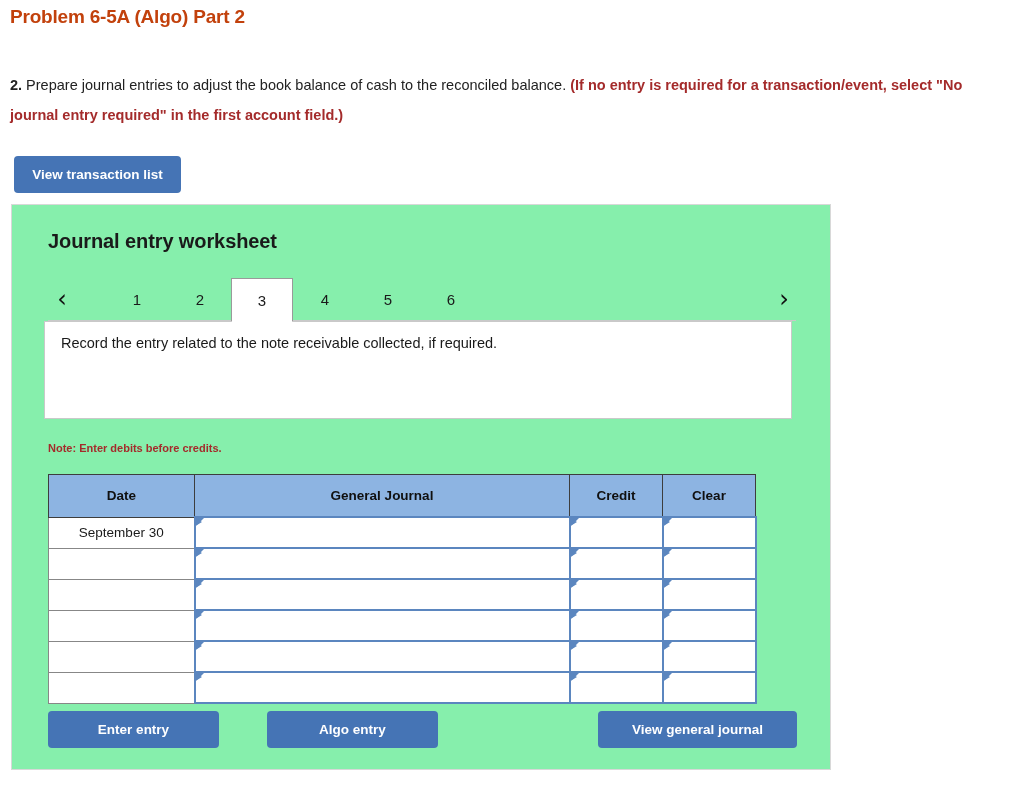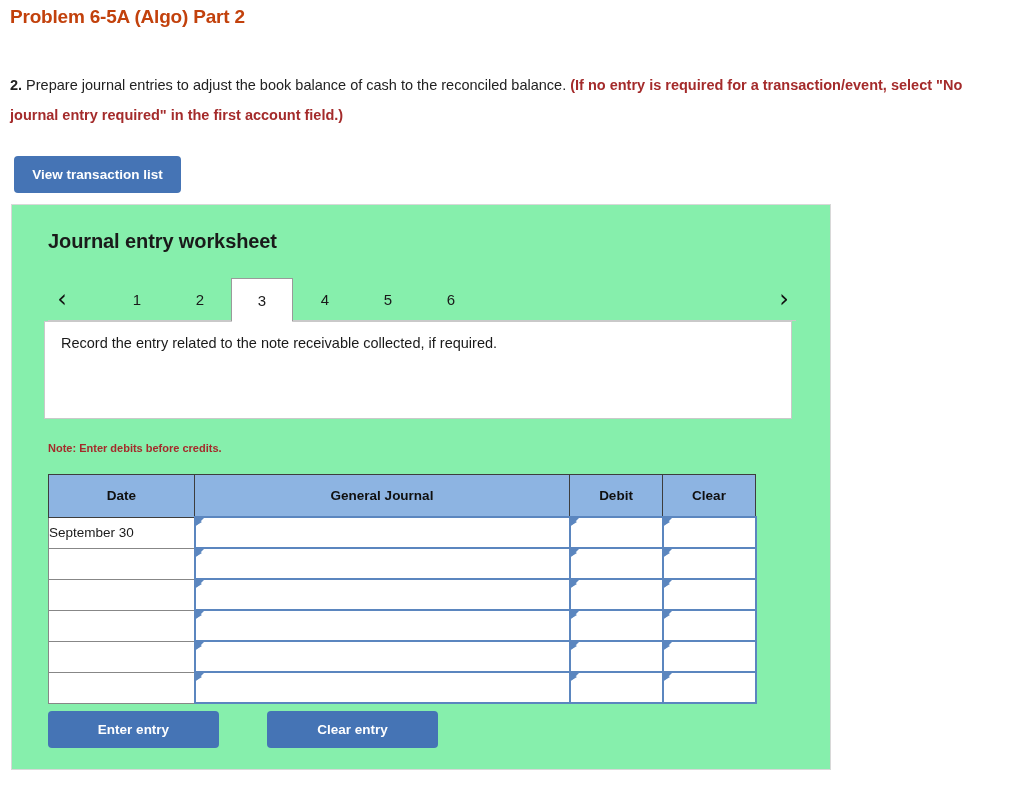--- a/index.html
+++ b/index.html
@@ -187,21 +187,21 @@
   .col-credit { width: 93px; }
 
   .jtable td {
     padding: 0;
     height: 30px;
     vertical-align: middle;
   }
   .cell-date {
     border: 1px solid #878787;
     background: #ffffff;
-    text-align: left;
+    text-align: center;
     font-size: 13.5px;
     color: #1a1a1a;
     height: 30px;
   }
   .cell-input {
     position: relative;
     border: 2px solid #5b86bf;
     background: #ffffff;
     height: 30px;
     box-sizing: border-box;
@@ -288,21 +288,21 @@
     <colgroup>
       <col class="col-date">
       <col class="col-gj">
       <col class="col-debit">
       <col class="col-credit">
     </colgroup>
     <thead>
       <tr>
         <th>Date</th>
         <th>General Journal</th>
-        <th>Debit</th>
+        <th>Credit</th>
         <th>Clear</th>
       </tr>
     </thead>
     <tbody>
       <tr>
         <td class="cell-date">September 30</td>
         <td class="cell-input"></td>
         <td class="cell-input"></td>
         <td class="cell-input"></td>
       </tr>
@@ -333,15 +333,16 @@
       <tr>
         <td class="cell-date"></td>
         <td class="cell-input"></td>
         <td class="cell-input"></td>
         <td class="cell-input"></td>
       </tr>
     </tbody>
   </table>
 
   <button class="btn btn-record">Enter entry</button>
-  <button class="btn btn-clear">Clear entry</button>
+  <button class="btn btn-clear">Algo entry</button>
+  <button class="btn btn-viewjournal">View general journal</button>
 
 </div>
 
 </body></html>

